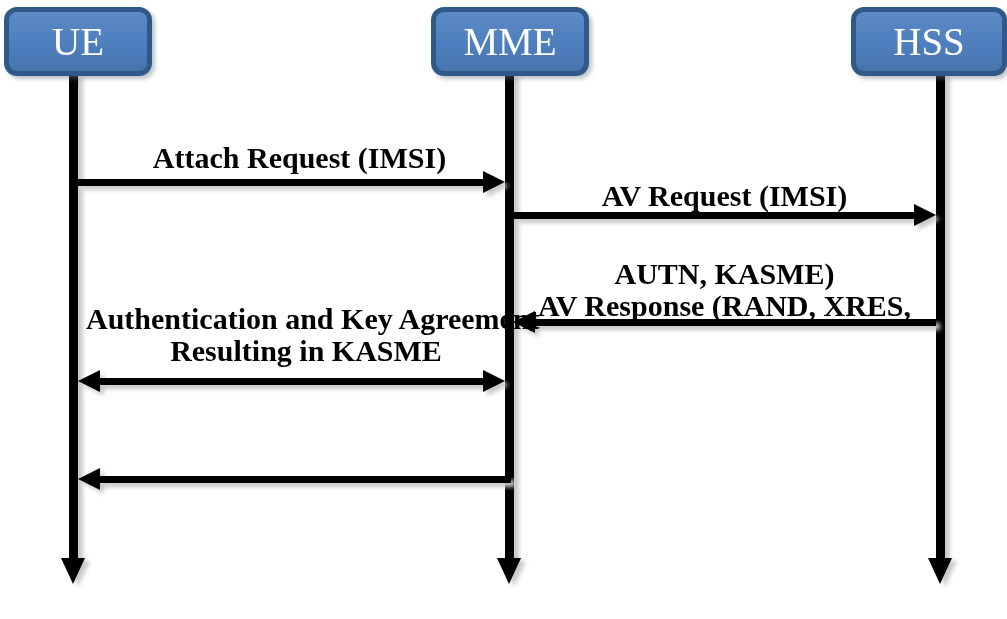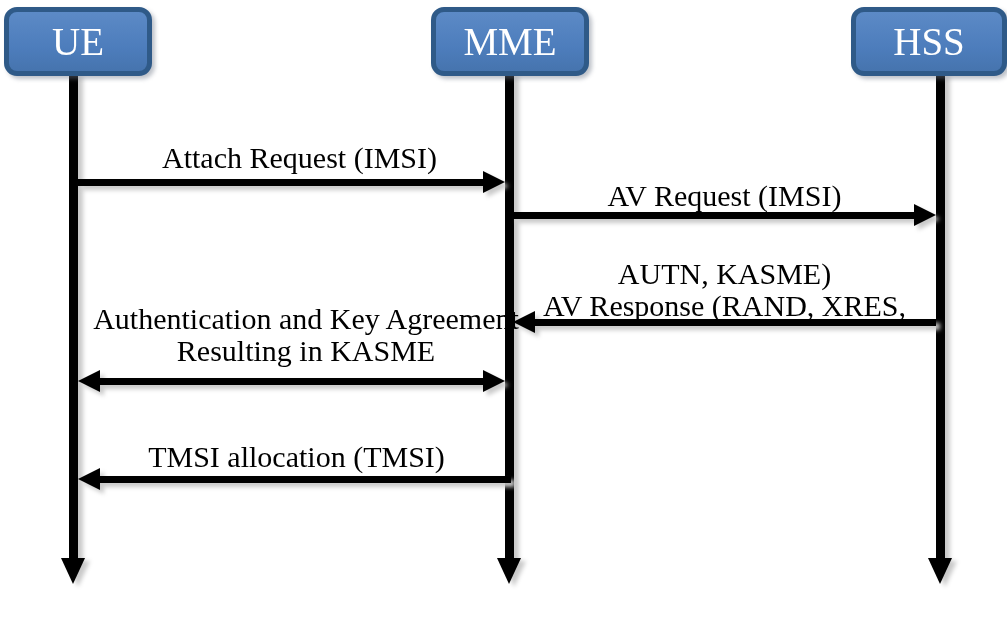--- a/index.html
+++ b/index.html
@@ -98,21 +98,21 @@
 
   
   .msg-label {
     position: absolute;
     color: var(--label-text);
     font-size: 30px;
     line-height: 32px;
     text-align: center;
     z-index: 2;
   }
-  .msg-label span { display: block; white-space: nowrap; }
+  .msg-label span { display: block; white-space: nowrap; font-weight: bold; }
   #label-1 { left: 86px;  top: 142px; width: 427px; }
   #label-2 { left: 513px; top: 180px; width: 423px; text-align: center; }
   #label-3 { left: 508px; top: 258px; width: 433px; }
   #label-4 { left: 86px;  top: 303px; width: 440px; }
   #label-5 { left: 80px;  top: 441px; width: 433px; }
 </style>
 </head>
 <body>
 
 <div class="stage">
@@ -168,21 +168,18 @@
   <div class="msg-label" id="label-4">
     <span>Authentication and Key Agreement</span>
     <span>Resulting in KASME</span>
   </div>
   <div class="arrow" id="arrow-4">
     <div class="head-left"></div>
     <div class="shaft-h"></div>
     <div class="head-right"></div>
   </div>
 
-  <div class="msg-label" id="label-5">
-    <span>TMSI allocation (TMSI)</span>
-  </div>
   <div class="arrow" id="arrow-5">
     <div class="head-left"></div>
     <div class="shaft-h"></div>
   </div>
 
 </div>
 
 </body></html>

